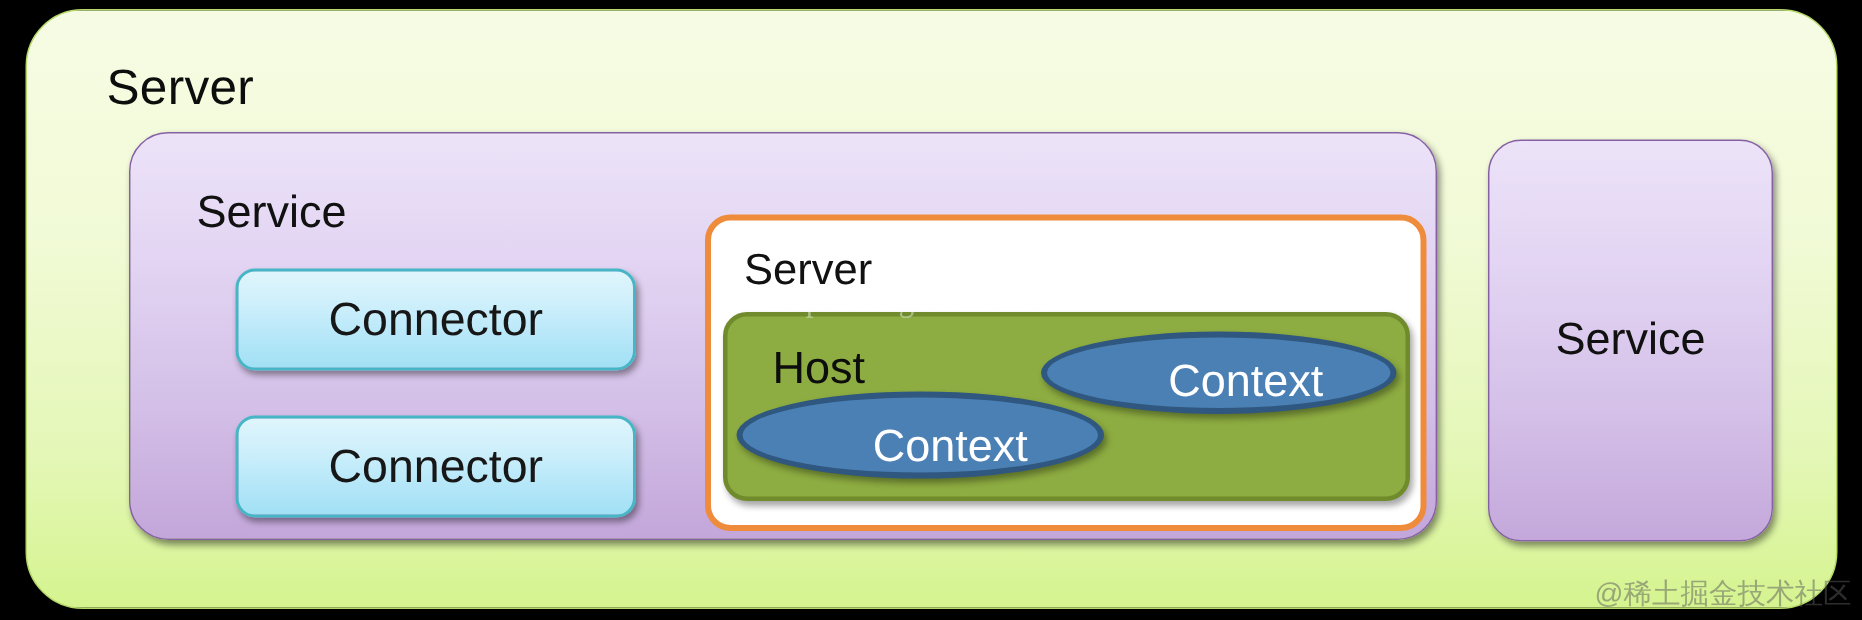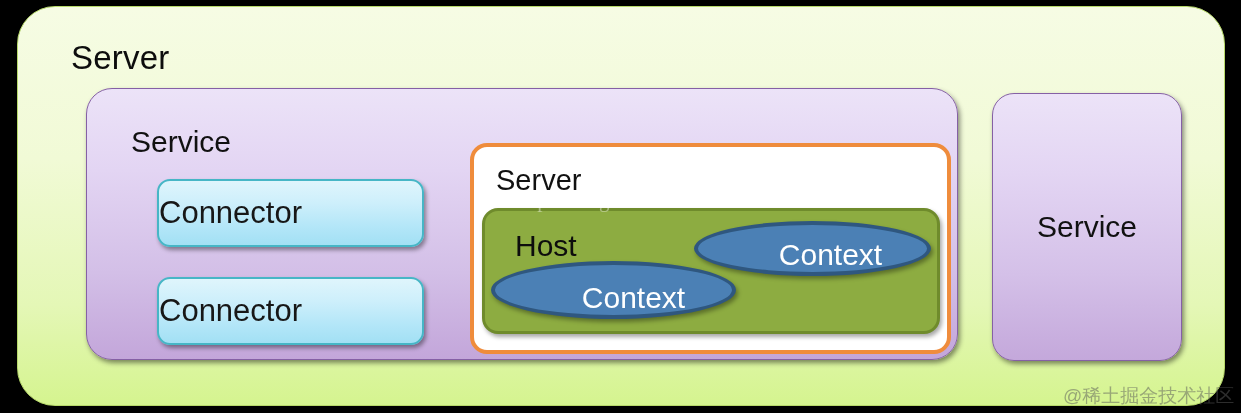--- a/index.html
+++ b/index.html
@@ -68,20 +68,21 @@
     position: absolute;
     width: 267px;
     height: 68px;
     border-radius: 13px;
     background: linear-gradient(to bottom, #dff5fc 0%, #cdeffb 35%, #b3e6f8 72%, #a2e0f4 100%);
     border: 2px solid #46b6c6;
     box-shadow: 2px 3px 4px rgba(0,0,0,0.40);
     box-sizing: border-box;
     display: flex;
     align-items: center;
+    justify-content: center;
   }
   .connector-box .lbl {
     font-size: 31px;
     color: #171717;
     white-space: nowrap;
   }
   .connector-1 { left: 157px; top: 179px; }
   .connector-2 { left: 157px; top: 277px; }
 
   

